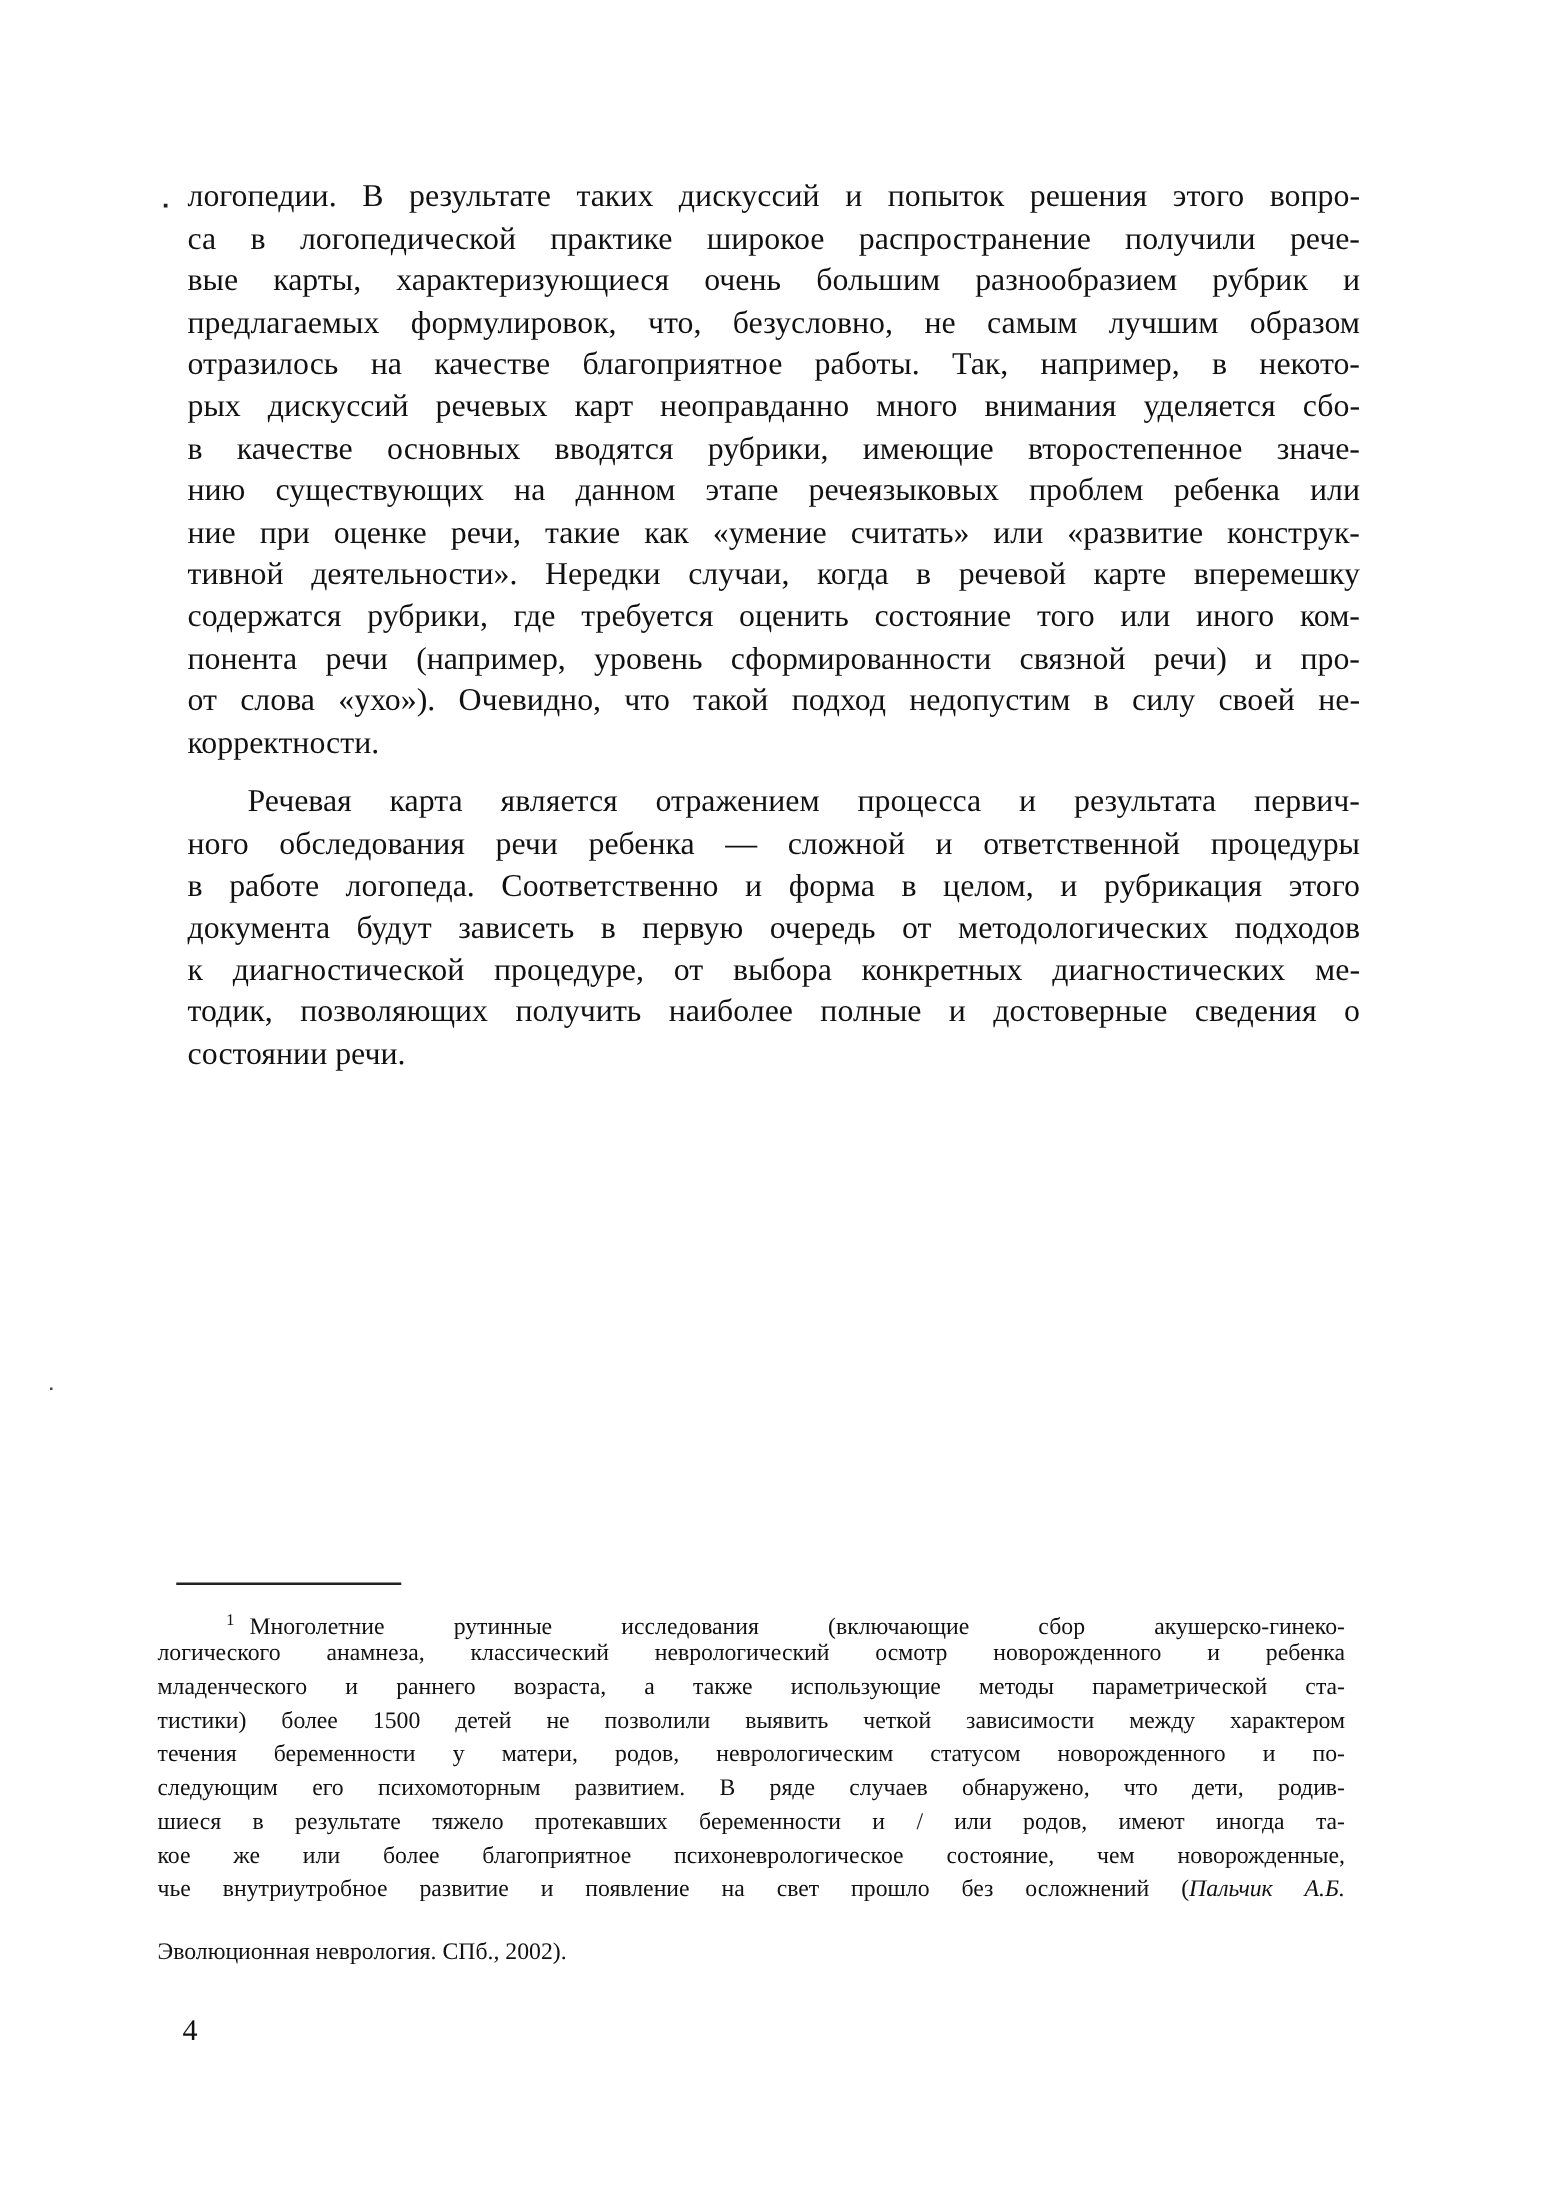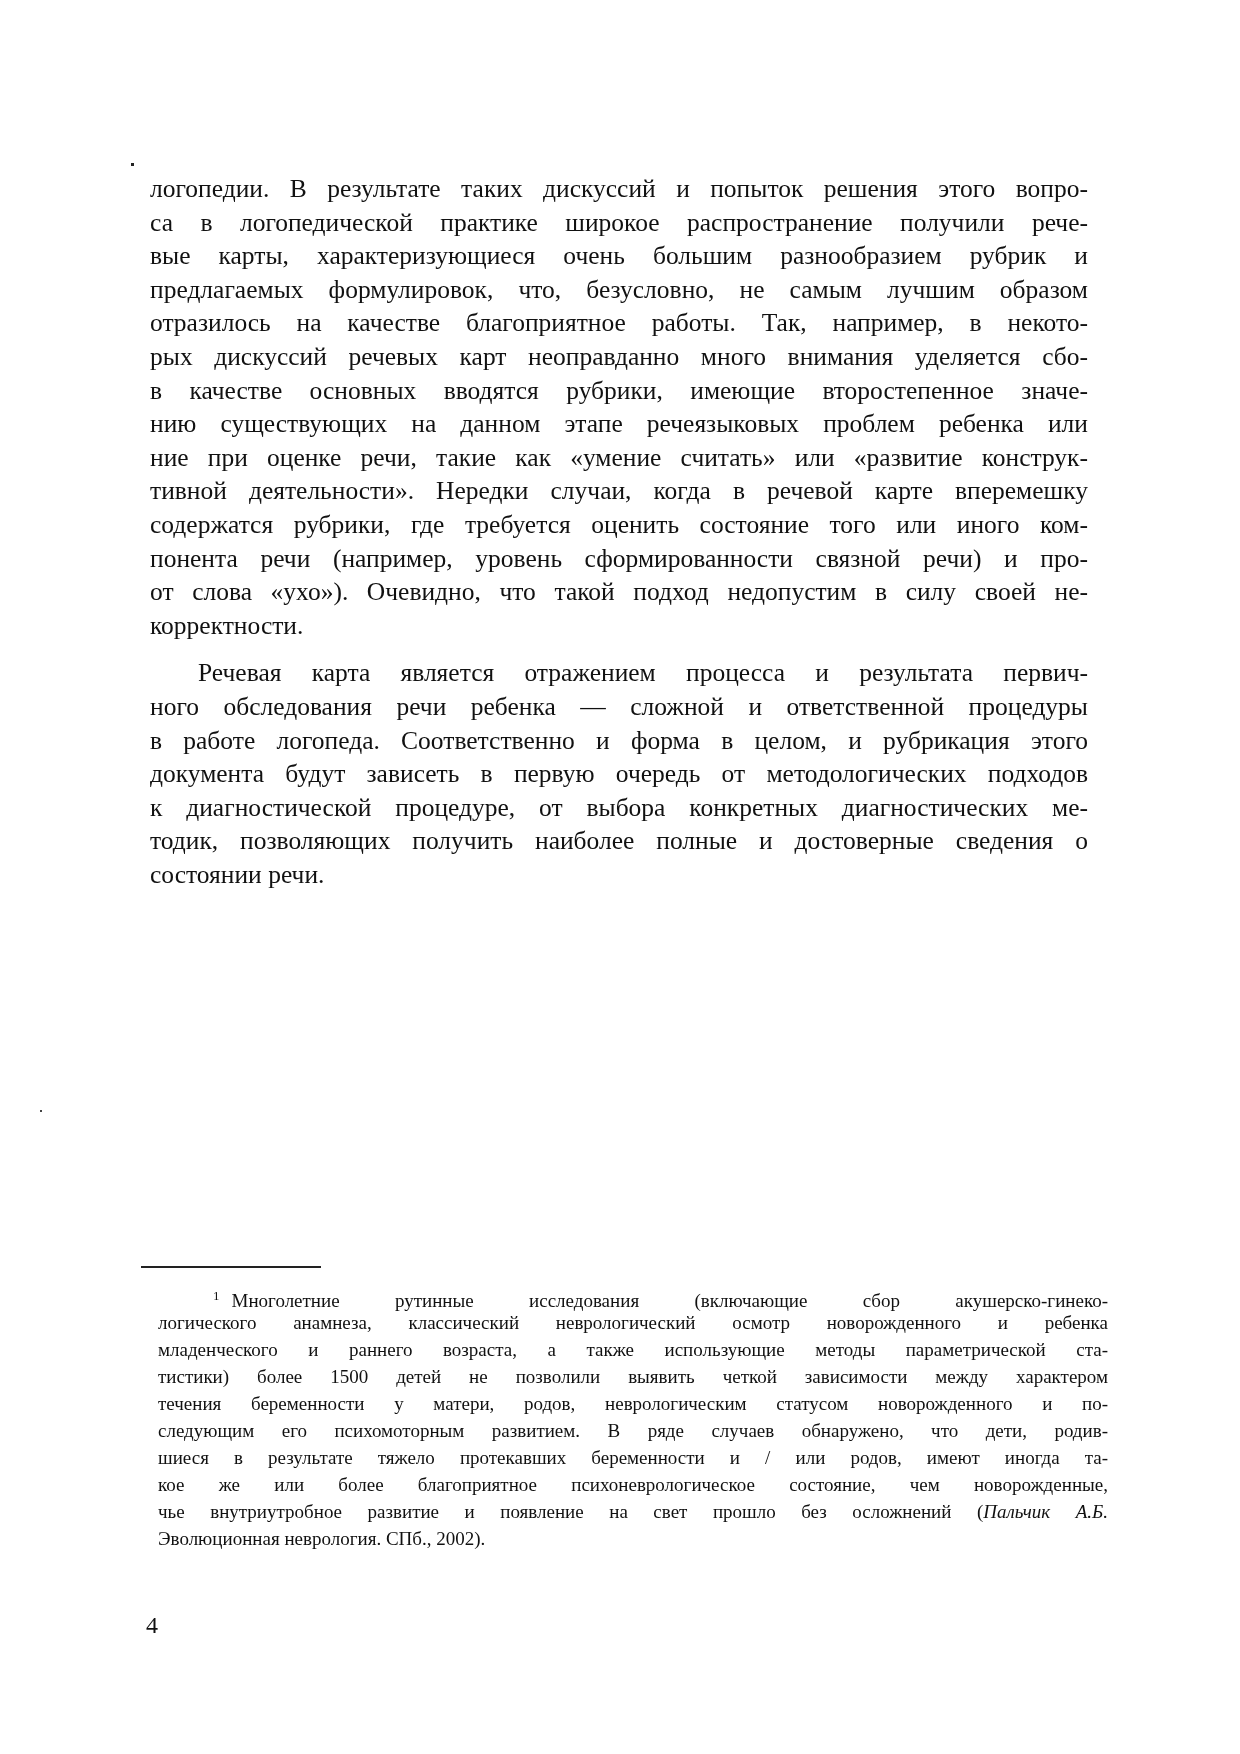--- a/index.html
+++ b/index.html
@@ -2,35 +2,35 @@
 <html><head>
 <meta charset="utf-8">
 <style>
   html, body { margin: 0; padding: 0; background: #ffffff; }
   body {
     width: 1240px; height: 1754px; position: relative; overflow: hidden;
     font-family: "Liberation Serif", "DejaVu Serif", serif; color: #111;
   }
   .main-text {
     position: absolute; left: 150px; top: 140px; width: 938px;
-    font-size: 25.5px; line-height: 33.6px; margin-top: 32px;
+    font-size: 25.5px; line-height: 33.6px;
   }
   .line { white-space: nowrap; display: block; text-align: justify; text-align-last: justify; height: 33.6px; }
   .line.last { text-align-last: left; }
   .line.indent { padding-left: 48px; }
   .para2 { margin-top: 14px; }
   .stray-dot { position: absolute; left: 131px; top: 163px; width: 3px; height: 3px; background: #222; }
   .stray-dot2 { position: absolute; left: 40px; top: 1110px; width: 2px; height: 2px; background: #444; }
   .footnote-rule { position: absolute; left: 141px; top: 1266px; width: 180px; height: 1.5px; background: #222; }
   .footnote {
-    position: absolute; left: 158px; top: 1282px; width: 950px;
+    position: absolute; left: 126px; top: 1282px; width: 950px;
     font-size: 19px; line-height: 27px;
   }
   .fn-line { white-space: nowrap; display: block; text-align: justify; text-align-last: justify; height: 27px; }
-  .fn-line.last { text-align-last: left; }
+  .fn-line.last { text-align-last: left; margin-top: 23px; }
   .fn-line.indent { padding-left: 55px; }
   .fn-mark { font-size: 13px; vertical-align: 7px; margin-right: 12px; }
   .sup { font-size: 14px; vertical-align: 9px; }
   .page-number { position: absolute; left: 146px; top: 1612px; font-size: 24px; }
   .ref-italic { font-style: italic; }
 </style>
 </head>
 <body>
 
 <div class="stray-dot"></div>

